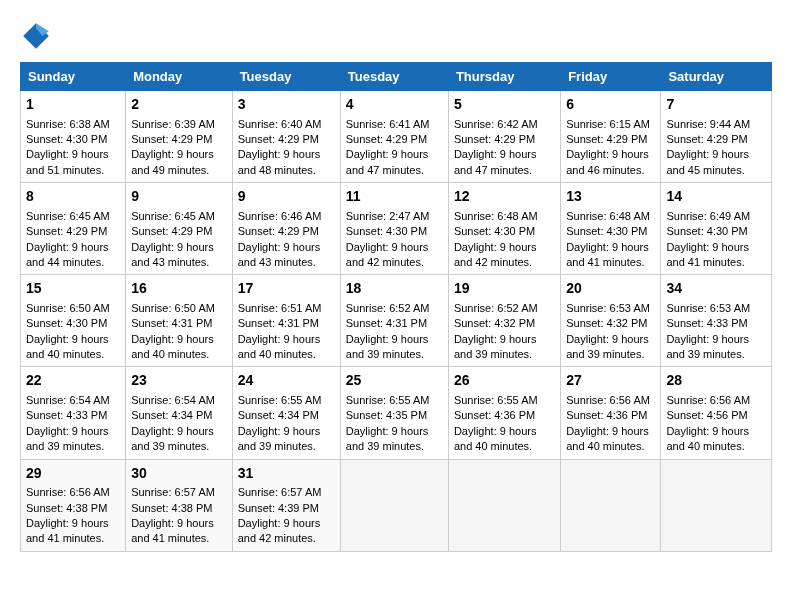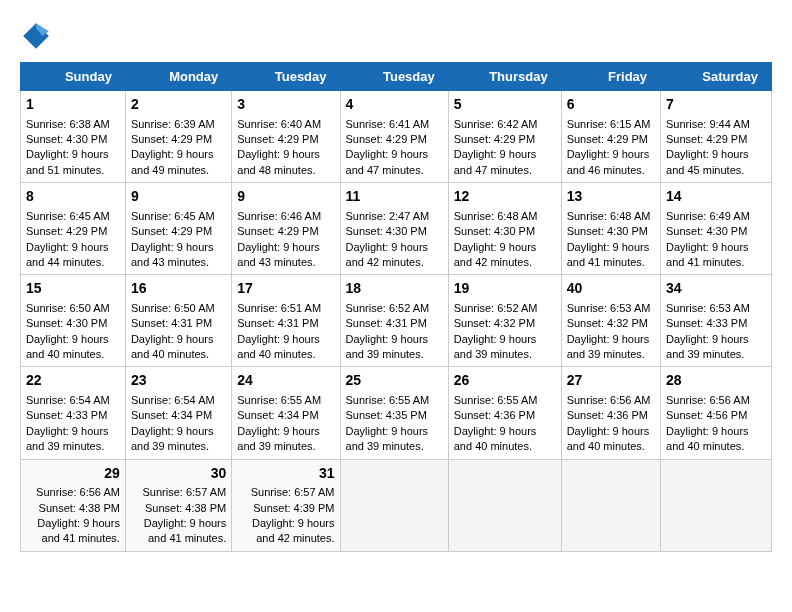--- a/index.html
+++ b/index.html
@@ -53,22 +53,22 @@
       color: #555;
     }
     table {
       width: 100%;
       border-collapse: collapse;
       font-size: 11px;
     }
     thead tr th {
       background: #1a6bb5;
       color: #fff;
-      padding: 6px 13px;
-      text-align: right;
+      padding: 6px 7px;
+      text-align: left;
       font-size: 13px;
       font-weight: bold;
       border: 1px solid #1a6bb5;
     }
     tbody tr td {
       vertical-align: top;
       padding: 4px 5px;
       border: 1px solid #ccc;
       min-height: 80px;
       height: 90px;
@@ -82,21 +82,20 @@
       font-size: 14px;
       font-weight: bold;
       display: block;
       margin-bottom: 2px;
     }
     .empty-cell {
       background: #f5f5f5 !important;
     }
     tbody tr:last-child td {
       background: #f9f9f9;
-      text-align: right;
     }
   </style>
 </head>
 <body>
 
 <div class="header-area">
   <div class="logo">
     <svg class="logo-icon" viewBox="0 0 40 40">
       <polygon points="20,4 36,20 20,36 4,20" fill="#1a6bb5"></polygon>
       <polygon points="20,4 36,14 28,20 20,10" fill="#4fa3e0"></polygon>
@@ -142,21 +141,21 @@
         <td><span class="day-num">12</span><span>Sunrise: 6:48 AM</span><br><span>Sunset: 4:30 PM</span><br><span>Daylight: 9 hours and 42 minutes.</span></td>
         <td><span class="day-num">13</span><span>Sunrise: 6:48 AM</span><br><span>Sunset: 4:30 PM</span><br><span>Daylight: 9 hours and 41 minutes.</span></td>
         <td><span class="day-num">14</span><span>Sunrise: 6:49 AM</span><br><span>Sunset: 4:30 PM</span><br><span>Daylight: 9 hours and 41 minutes.</span></td>
       </tr>
       <tr>
         <td><span class="day-num">15</span><span>Sunrise: 6:50 AM</span><br><span>Sunset: 4:30 PM</span><br><span>Daylight: 9 hours and 40 minutes.</span></td>
         <td><span class="day-num">16</span><span>Sunrise: 6:50 AM</span><br><span>Sunset: 4:31 PM</span><br><span>Daylight: 9 hours and 40 minutes.</span></td>
         <td><span class="day-num">17</span><span>Sunrise: 6:51 AM</span><br><span>Sunset: 4:31 PM</span><br><span>Daylight: 9 hours and 40 minutes.</span></td>
         <td><span class="day-num">18</span><span>Sunrise: 6:52 AM</span><br><span>Sunset: 4:31 PM</span><br><span>Daylight: 9 hours and 39 minutes.</span></td>
         <td><span class="day-num">19</span><span>Sunrise: 6:52 AM</span><br><span>Sunset: 4:32 PM</span><br><span>Daylight: 9 hours and 39 minutes.</span></td>
-        <td><span class="day-num">40</span><span>Sunrise: 6:53 AM</span><br><span>Sunset: 4:32 PM</span><br><span>Daylight: 9 hours and 39 minutes.</span></td>
+        <td><span class="day-num">20</span><span>Sunrise: 6:53 AM</span><br><span>Sunset: 4:32 PM</span><br><span>Daylight: 9 hours and 39 minutes.</span></td>
         <td><span class="day-num">34</span><span>Sunrise: 6:53 AM</span><br><span>Sunset: 4:33 PM</span><br><span>Daylight: 9 hours and 39 minutes.</span></td>
       </tr>
       <tr>
         <td><span class="day-num">22</span><span>Sunrise: 6:54 AM</span><br><span>Sunset: 4:33 PM</span><br><span>Daylight: 9 hours and 39 minutes.</span></td>
         <td><span class="day-num">23</span><span>Sunrise: 6:54 AM</span><br><span>Sunset: 4:34 PM</span><br><span>Daylight: 9 hours and 39 minutes.</span></td>
         <td><span class="day-num">24</span><span>Sunrise: 6:55 AM</span><br><span>Sunset: 4:34 PM</span><br><span>Daylight: 9 hours and 39 minutes.</span></td>
         <td><span class="day-num">25</span><span>Sunrise: 6:55 AM</span><br><span>Sunset: 4:35 PM</span><br><span>Daylight: 9 hours and 39 minutes.</span></td>
         <td><span class="day-num">26</span><span>Sunrise: 6:55 AM</span><br><span>Sunset: 4:36 PM</span><br><span>Daylight: 9 hours and 40 minutes.</span></td>
         <td><span class="day-num">27</span><span>Sunrise: 6:56 AM</span><br><span>Sunset: 4:36 PM</span><br><span>Daylight: 9 hours and 40 minutes.</span></td>
         <td><span class="day-num">28</span><span>Sunrise: 6:56 AM</span><br><span>Sunset: 4:56 PM</span><br><span>Daylight: 9 hours and 40 minutes.</span></td>

